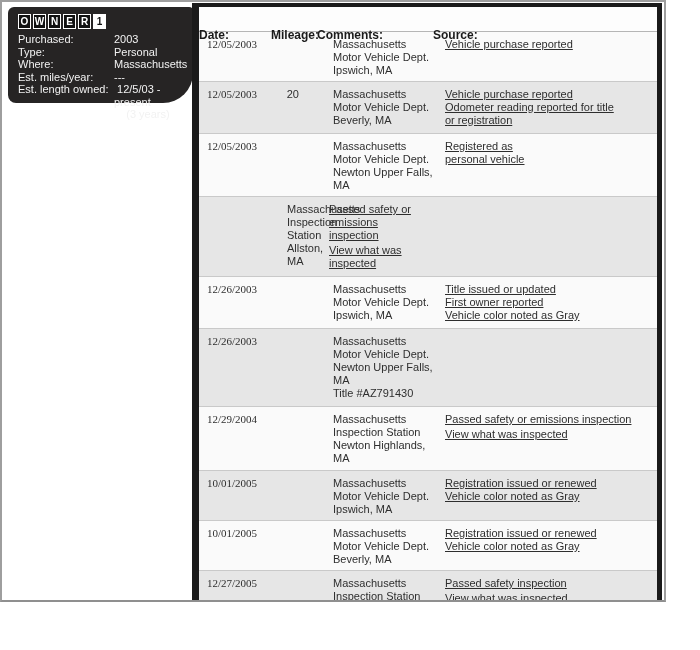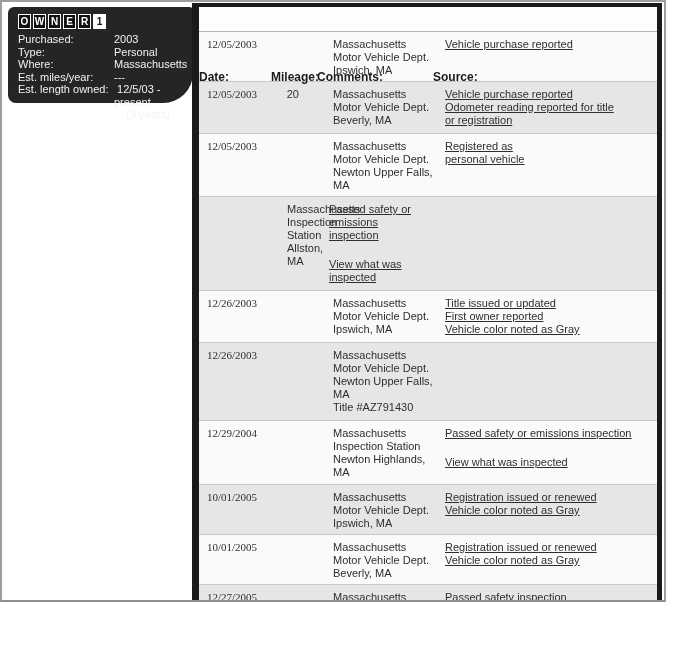--- a/index.html
+++ b/index.html
@@ -49,31 +49,31 @@
   }
   .t-header, .t-row {
     display:grid;
     grid-template-columns:72px 46px 116px 1fr;
   }
   .t-header {
     height:25px; background:#fdfdfd;
     font-size:12px; font-weight:bold; color:#1a1a1a;
     border-bottom:1px solid #b5b5b5;
   }
-  .t-header > div { padding-top:22px;margin-top:42px; }
+  .t-header > div { padding-top:22px; }
   .t-row + .t-row { border-top:1px solid #c9c9c9; }
   .t-row:nth-of-type(odd) { background:#e6e6e6; }   
   .t-row:nth-of-type(even) { background:#fafafa; }  
   .c-date     { padding:6px 0 4px 8px;font-family:Liberation Serif, serif; }
   .c-mileage  { padding:6px 18px 4px 0; text-align:right; }
   .c-source   { padding:6px 0 4px 16px; white-space:pre-line; }
   .c-comments { padding:6px 8px 6px 12px; }
   .comment-text { white-space:pre-line;text-decoration:underline; }
   .inspect-link {
-    display:inline-block; margin-top:16px;
+    display:inline-block; margin-top:2px;
     color:#2e2e2e; text-decoration:underline; cursor:pointer;
   }
   .r0{min-height:48px}.r1{min-height:50px}.r2{min-height:62px}
   .r3{min-height:58px}.r4{min-height:50px}.r5{min-height:78px}
   .r6{min-height:64px}.r7{min-height:50px}.r8{min-height:48px}
   .r9{min-height:58px}
 </style>
 </head>
 <body>
 

